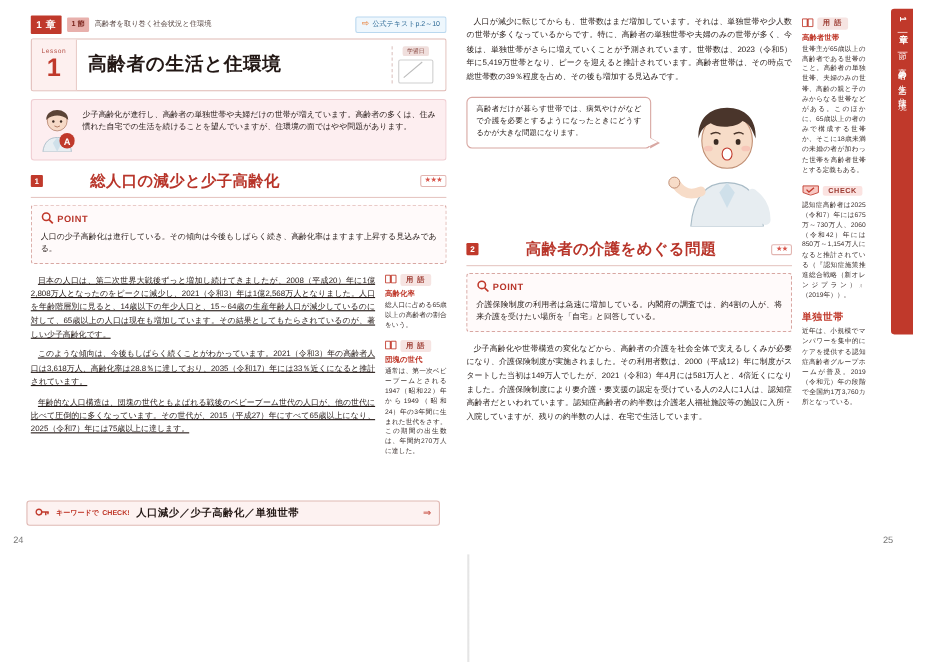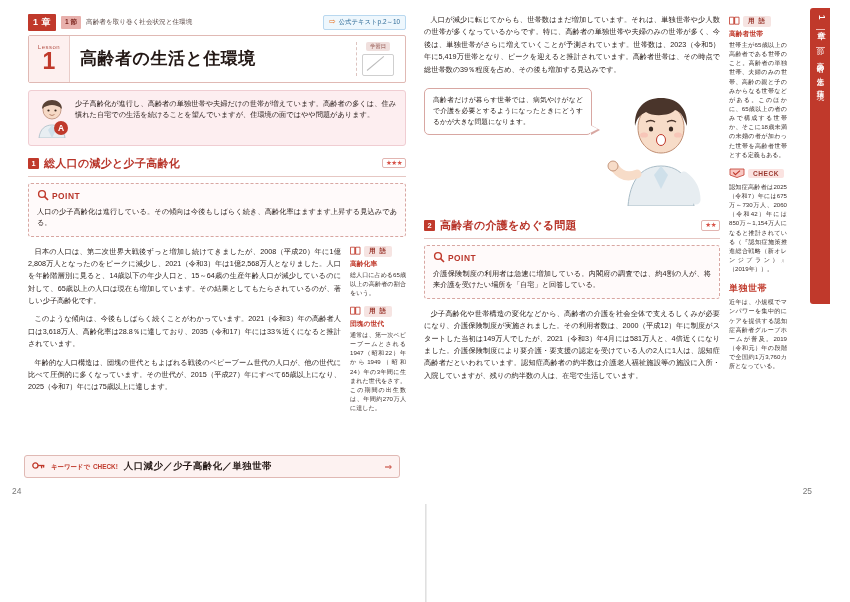--- a/index.html
+++ b/index.html
@@ -73,37 +73,37 @@
   .qa-ava{flex:0 0 32px;}
   .ava-svg{display:block;}
   .qa-text{font-size:7.2px;line-height:1.62;color:#231815;text-align:justify;}
 
   
   .sec-h{display:flex;align-items:center;gap:5px;margin:8px 0 5px 0;}
   .sec-no{
     width:11px;height:11px;background:#c0392b;color:#fff;border-radius:1px;
     font-size:7.4px;font-weight:bold;display:flex;align-items:center;justify-content:center;
   }
-  .sec-t{font-size:11px;font-weight:bold;color:#b8352a;letter-spacing:0.3px;}
+  .sec-t{font-size:14px;font-weight:bold;color:#b8352a;letter-spacing:0.3px;margin-left:38px;}
   .stars{margin-left:auto;border:1px solid #e2b5b1;background:#fff;padding:1px 3px;border-radius:2px;
     font-size:6.5px;color:#d8544a;letter-spacing:-0.5px;line-height:1;}
   .sec-underline{height:1px;background:#e6c7c3;margin-bottom:6px;}
 
   
   .point-box{
     border:1px dashed #d8a7a2;border-radius:3px;background:#fffafa;
     padding:5px 8px 7px 8px;margin-bottom:9px;
   }
   .point-head{display:flex;align-items:center;gap:3px;margin-bottom:3px;}
   .point-label{font-size:8.4px;font-weight:bold;color:#b8352a;letter-spacing:0.5px;}
   .point-text{font-size:7.2px;line-height:1.6;text-align:justify;}
 
   
   .cols{display:flex;gap:9px;}
-  .maincol{flex:1;min-width:0;}
+  .maincol{flex:1;min-width:0;text-decoration:underline;}
   .sidecol{width:56px;flex:0 0 56px;}
   p.body{font-size:7.2px;line-height:1.72;text-align:justify;margin:0 0 6px 0;text-indent:0.9em;}
 
   
   .note{margin-bottom:9px;}
   .note-head{display:flex;align-items:center;gap:3px;justify-content:flex-start;margin-bottom:2px;}
   .note-title{
     background:#f6e4e2;color:#9c3a31;font-size:6.6px;font-weight:bold;
     padding:1px 5px;border-radius:2px;letter-spacing:1px;
   }

